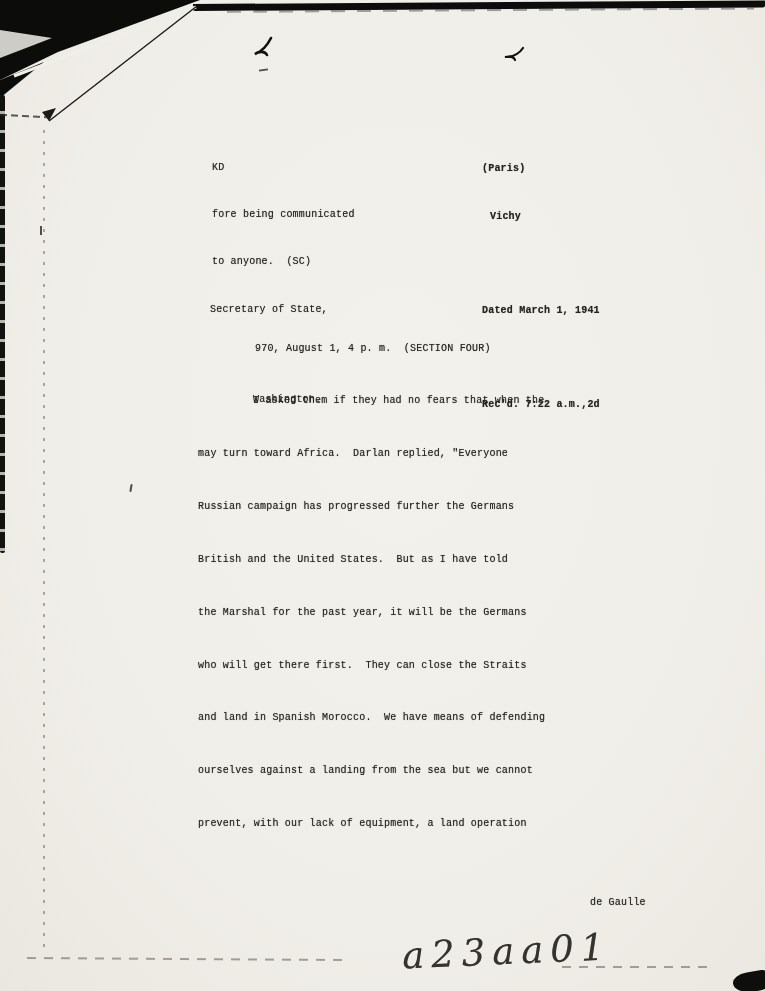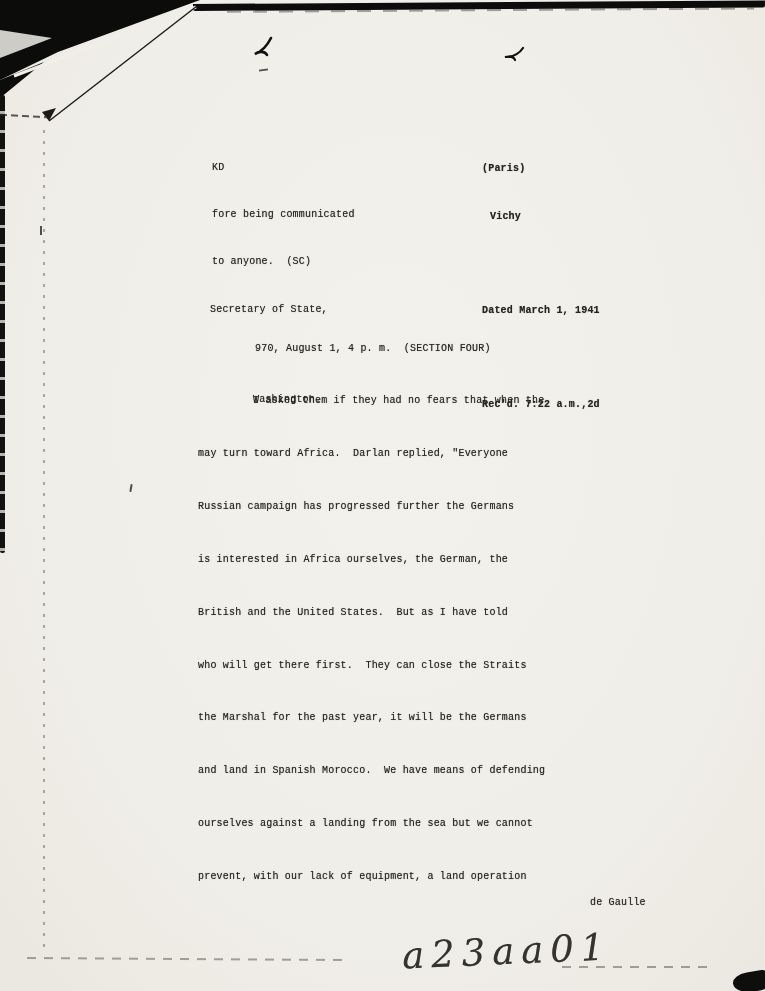--- a/index.html
+++ b/index.html
@@ -148,24 +148,23 @@
     <div>Secretary of State,</div>
     <div class="l2">Washington.</div>
   </div>
 
   <div class="typed numline">970, August 1, 4 p. m.  (SECTION FOUR)</div>
 
   <div class="typed body-block">
     <div class="bline indent">I asked them if they had no fears that when the</div>
     <div class="bline">may turn toward Africa.  Darlan replied, "Everyone</div>
     <div class="bline">Russian campaign has progressed further the Germans</div>
-    <div class="bline">is interested in Africa ourselves, the German, the</div>
     <div class="bline">British and the United States.  But as I have told</div>
+    <div class="bline">the Marshal for the past year, it will be the Germans</div>
     <div class="bline">who will get there first.  They can close the Straits</div>
-    <div class="bline">the Marshal for the past year, it will be the Germans</div>
     <div class="bline">and land in Spanish Morocco.  We have means of defending</div>
     <div class="bline">ourselves against a landing from the sea but we cannot</div>
     <div class="bline">prevent, with our lack of equipment, a land operation</div>
     
     
     
     
     
     
     

